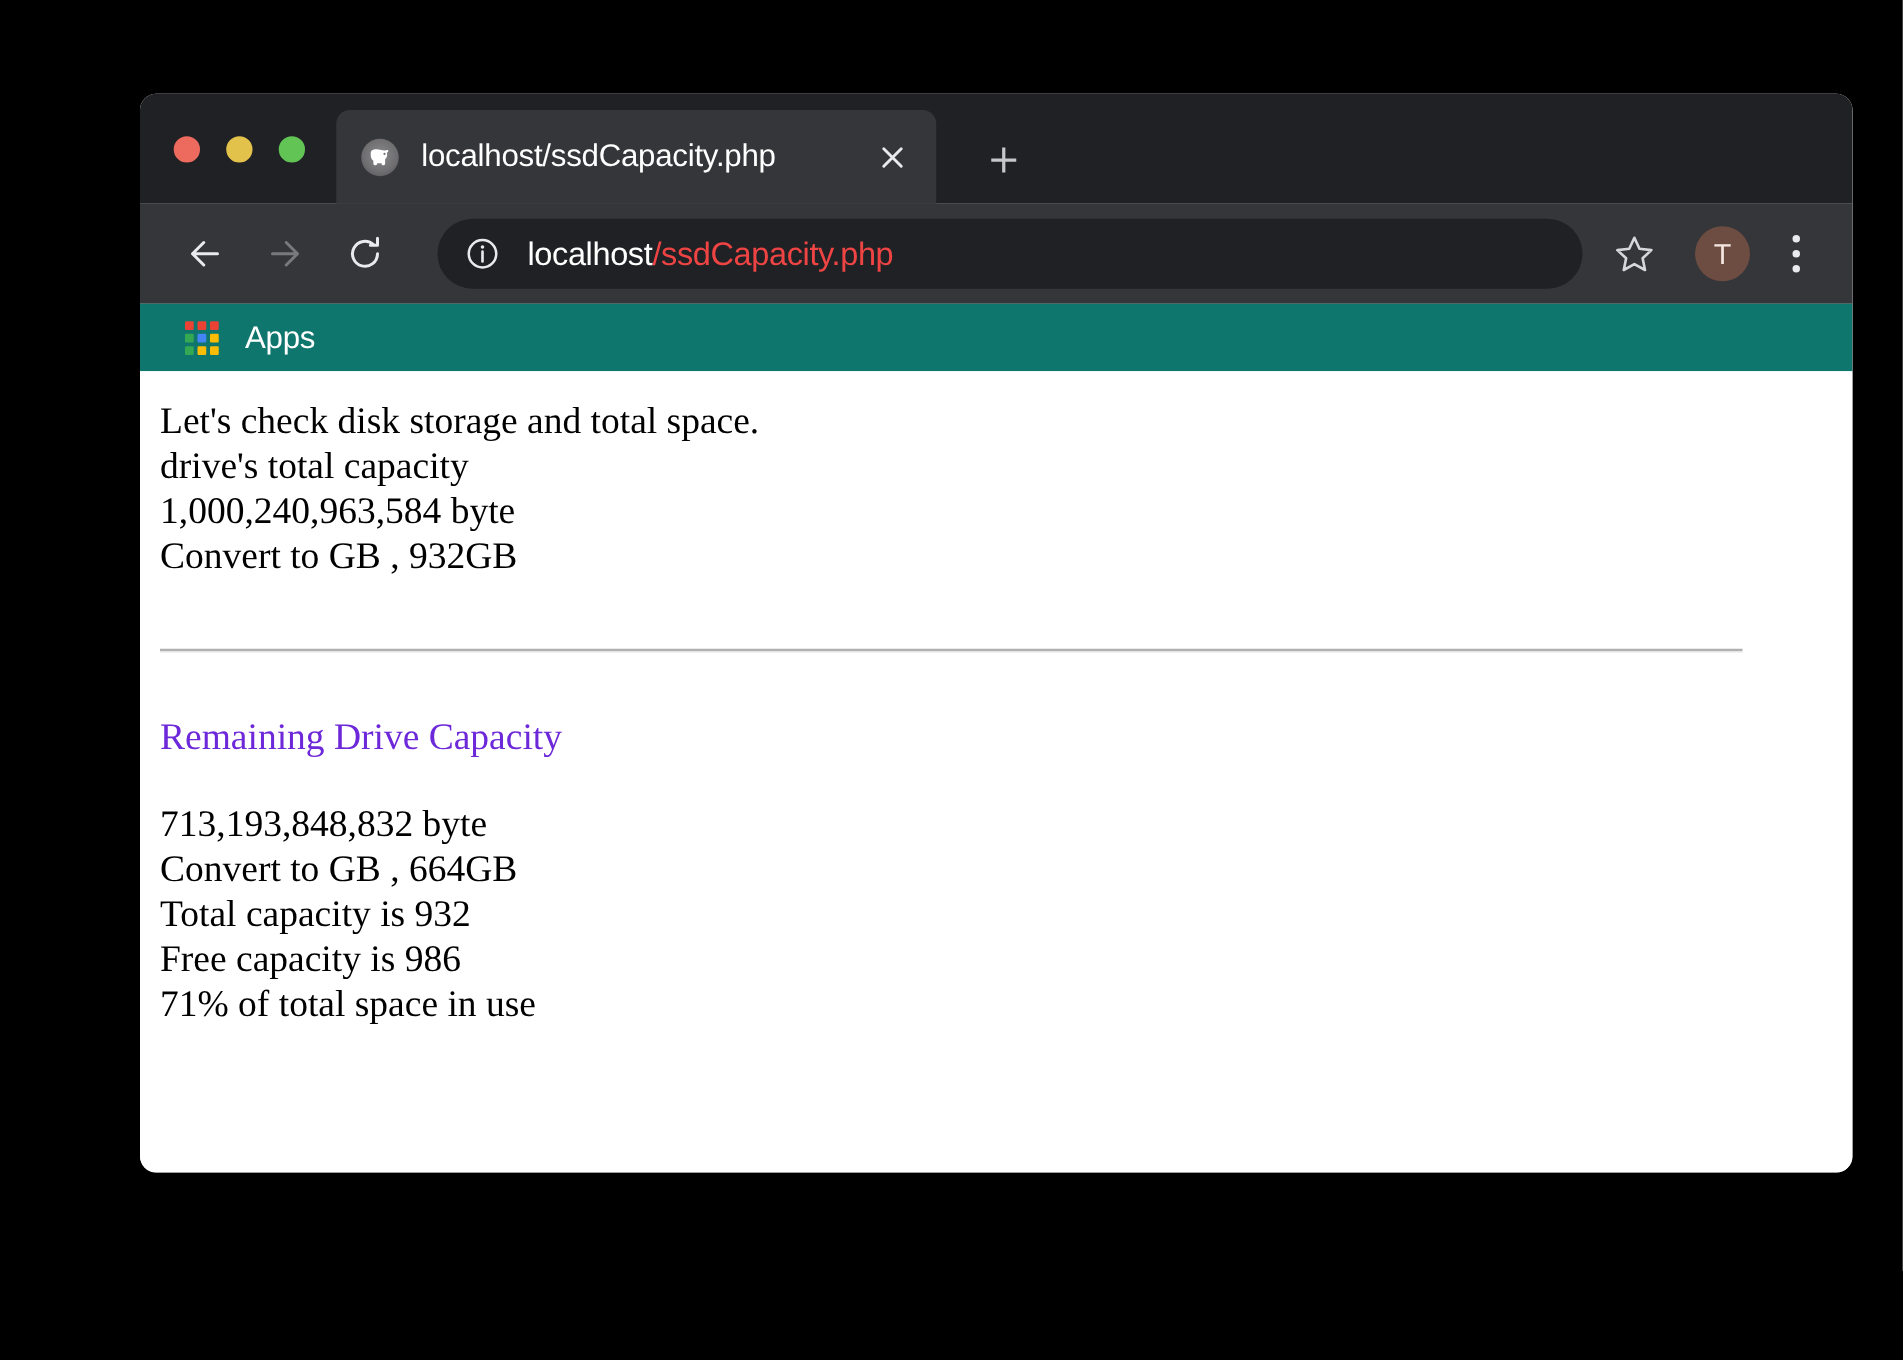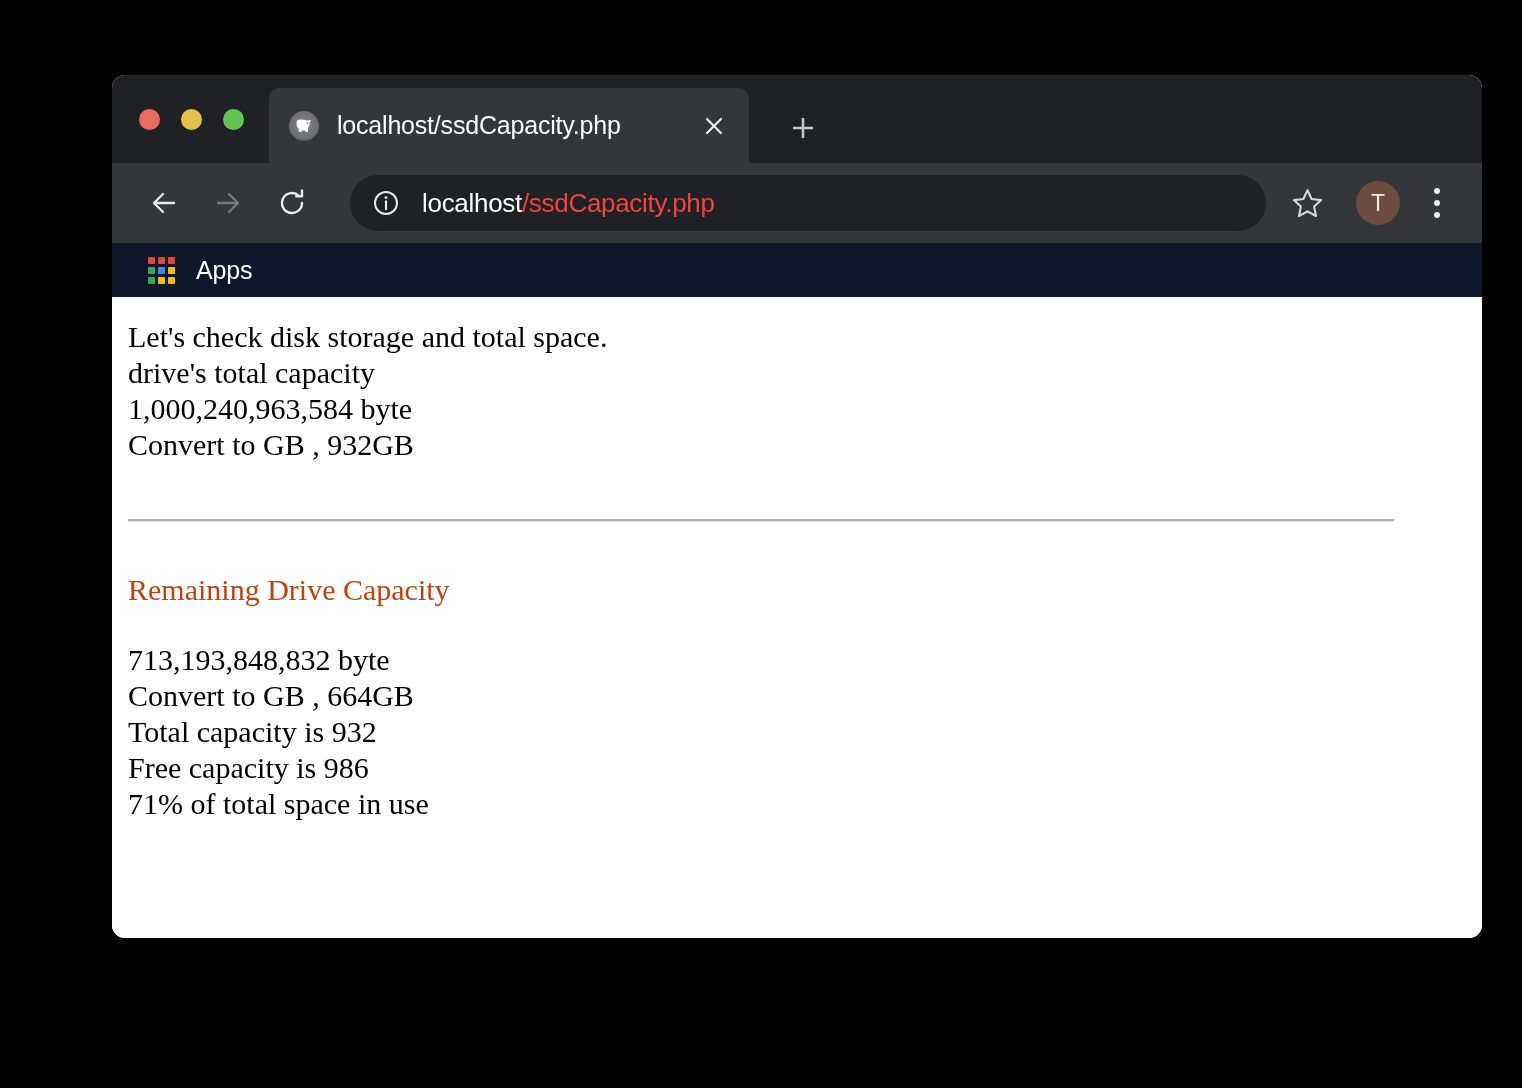--- a/index.html
+++ b/index.html
@@ -182,21 +182,21 @@
     margin-left: 6px;
   }
   .menu-dot {
     width: 6px; height: 6px; border-radius: 50%;
     background: #e8eaed;
   }
 
   
   #bookmarks-bar {
     height: 54px;
-    background: #0f172a;
+    background: #0f766e;
     display: flex;
     align-items: center;
     padding-left: 26px;
     box-sizing: border-box;
     text-align: center;
   }
   #apps-shortcut {
     display: flex;
     align-items: center;
     height: 42px;
@@ -243,21 +243,21 @@
     border-top: 2px solid #b0b0b0;
     border-bottom: 1px solid #e4e4e4;
     height: 0;
     margin: 56px 0 50px 0;
     width: 1266px;
   }
   #heading-remaining {
     font-family: "Liberation Serif", serif;
     font-size: 30px;
     line-height: 36px;
-    color: #c2410c;
+    color: #6d28d9;
     margin: 0 0 34px 0;
     font-weight: normal;
   }
 </style>
 </head>
 <body>
 
 <div id="browser-window">
 
   <div id="tab-strip">

